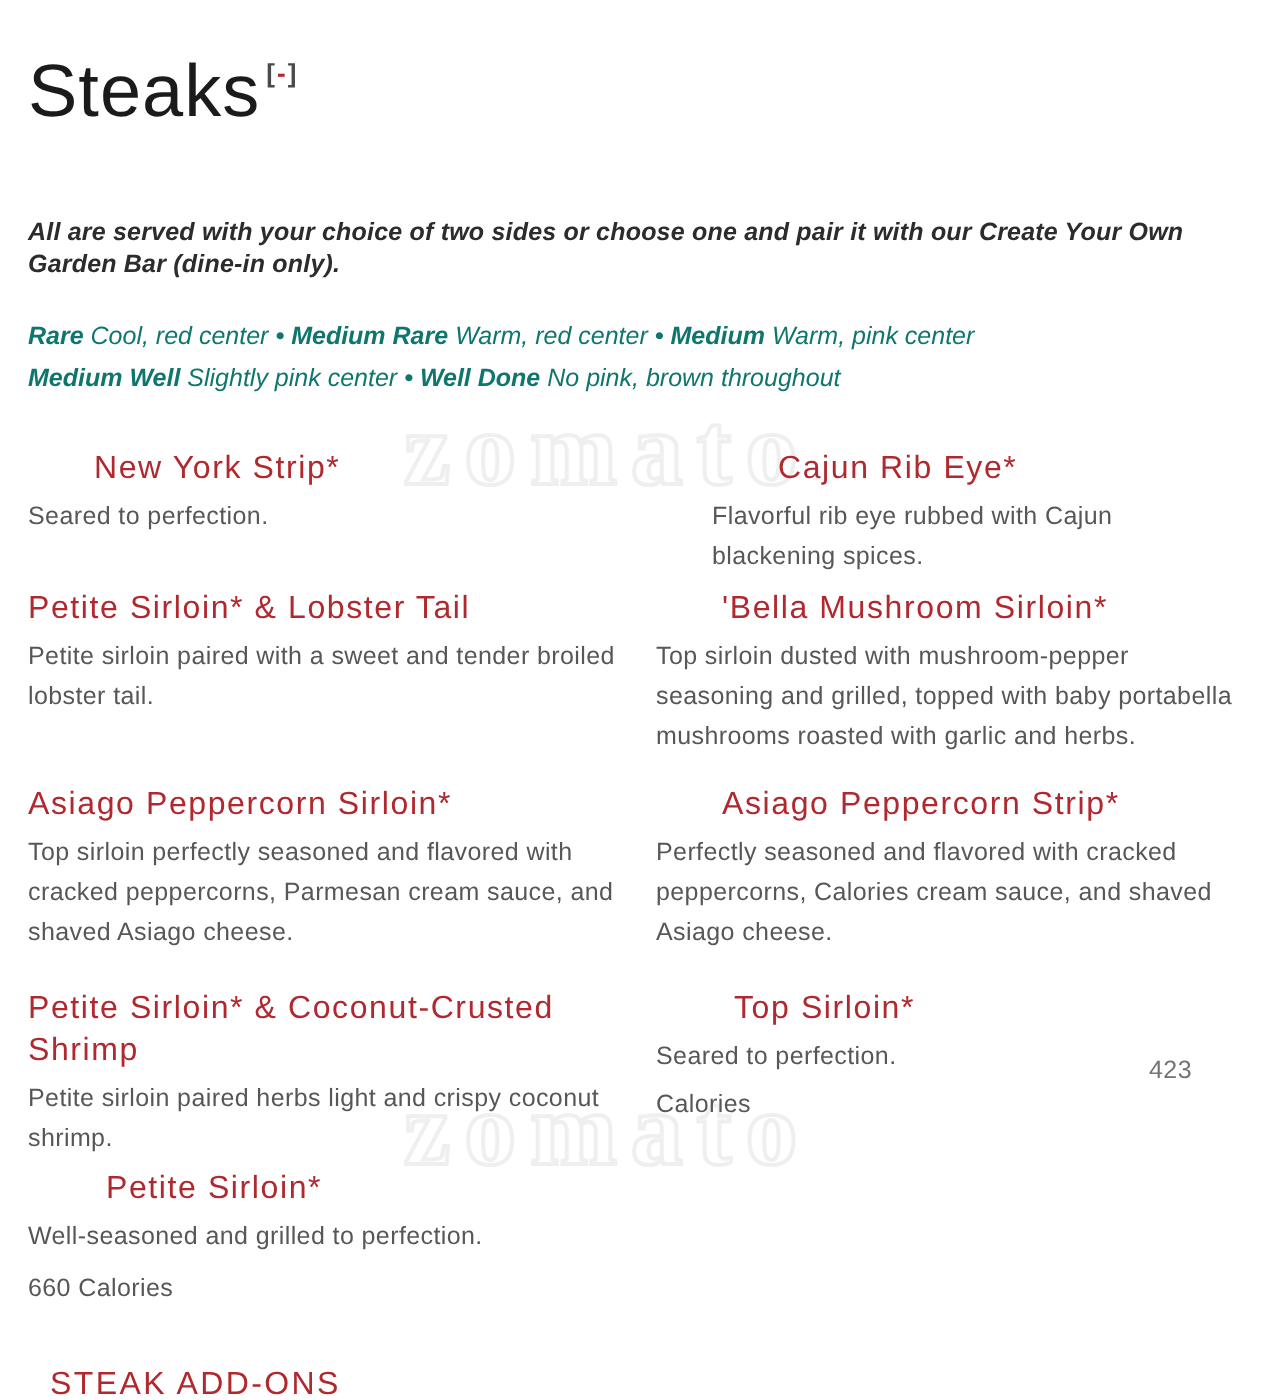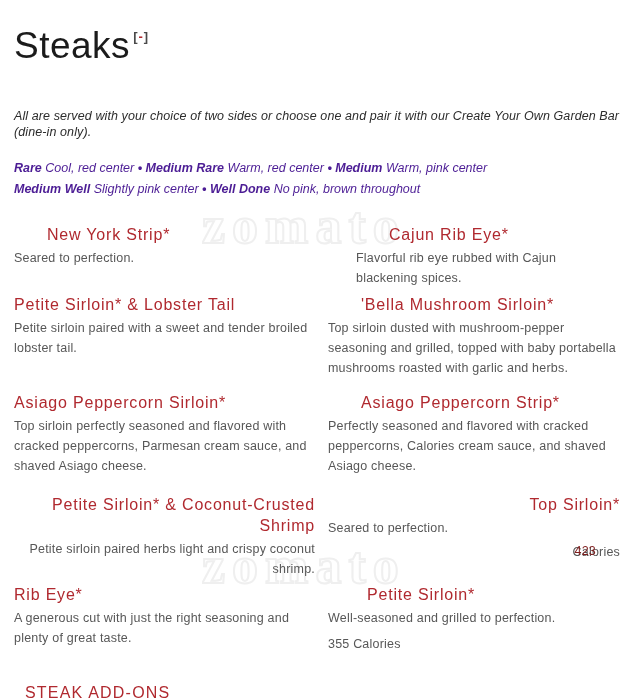--- a/index.html
+++ b/index.html
@@ -32,48 +32,48 @@
   }
   .collapse-ctrl {
     font-size:13px; line-height:13px; margin-top:6px; margin-left:3px;
     color:#4a4a4a; font-weight:bold; letter-spacing:1px; cursor:pointer;
   }
   .collapse-ctrl .dash { color:#b0292f; }
 
   
   .intro {
     margin-top:40px; font-size:12.5px; line-height:16px;
-    font-weight:normal; font-style:italic; color:#2c2c2c; letter-spacing:0.1px;
+    font-weight:bold; font-style:italic; color:#2c2c2c; letter-spacing:0.1px;
   }
   .doneness { margin-top:18px; }
   .doneness p {
-    font-size:12.5px; line-height:21px; font-style:italic; color:#4c1d95;
+    font-size:12.5px; line-height:21px; font-style:italic; color:#0f766e;
   }
   .doneness b { font-weight:bold; }
   .bullet { font-weight:bold; }
 
   
   .menu { margin-top:24px; }
   .menu-row { display:flex; }
   .rh-70 { height:70px;gap:28px; } .rh-98 { height:98px; } .rh-102 { height:102px;justify-content:center; }
-  .rh-90 { height:90px;text-align:right; } .rh-100 { height:100px; }
+  .rh-90 { height:90px; } .rh-100 { height:100px; }
   .col-left { width:301px; margin-right:13px; flex:none; }
   .col-right { flex:1; }
 
   .item-name {
     font-size:16px; font-weight:400; color:#b0292f;
     letter-spacing:0.8px; line-height:21px; margin-bottom:3px;
   }
   .item-name.indented { padding-left:33px; }
   .item-name.indented-lg { padding-left:39px; }
   .item-desc {
     font-size:12.5px; line-height:20px; color:#575757; letter-spacing:0.2px;
   }
   .cal-row { display:flex; justify-content:space-between; }
-  .cal-num { padding-right:24px; position:relative; top:23px; color:#7f1d1d; }
+  .cal-num { padding-right:24px; position:relative; top:7px; color:#737373; }
   .cal-label { margin-top:4px; }
   .cal-line { margin-top:6px; }
 
   
   .addons { padding-left:11px; margin-top:0; }
   .addons-title {
     font-size:16px; font-weight:400; color:#b0292f;
     letter-spacing:1.2px; line-height:18px;
   }
 </style>
@@ -158,28 +158,24 @@
           <h3 class="item-name indented-lg">Top Sirloin*</h3>
           <div class="item-desc cal-row">
             <span>Seared to perfection.</span>
             <span class="cal-num">423</span>
           </div>
           <p class="item-desc cal-label">Calories</p>
         </div>
       </div>
 
       <div class="menu-row rh-100">
-        <div class="col-left">
-          <h3 class="item-name">Rib Eye*</h3>
-          <p class="item-desc">A generous cut with just the right seasoning and plenty of great taste.</p>
-        </div>
         <div class="col-right">
           <h3 class="item-name indented-lg">Petite Sirloin*</h3>
           <p class="item-desc">Well-seasoned and grilled to perfection.</p>
-          <p class="item-desc cal-line">355 Calories</p>
+          <p class="item-desc cal-line">660 Calories</p>
         </div>
       </div>
 
     </div>
 
     <div class="addons">
       <h3 class="addons-title">STEAK ADD-ONS</h3>
 
     </div>
 

